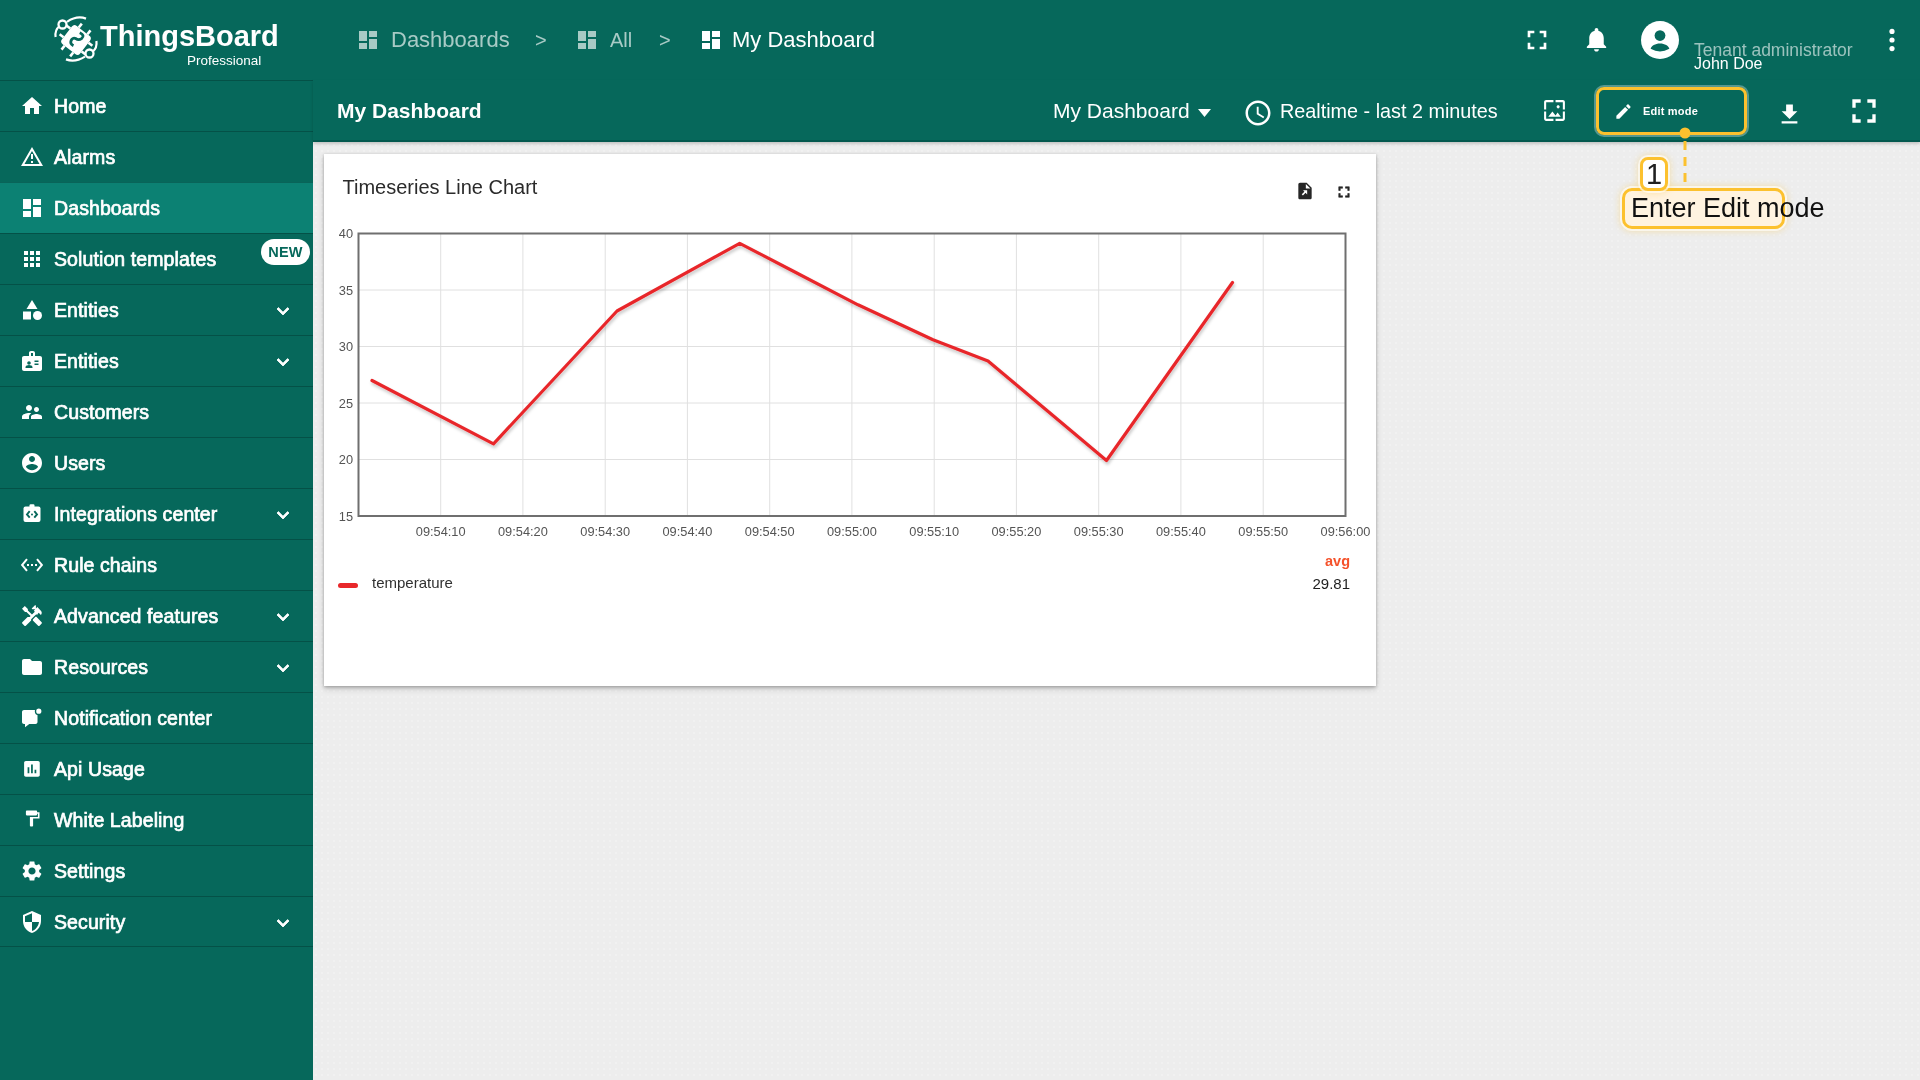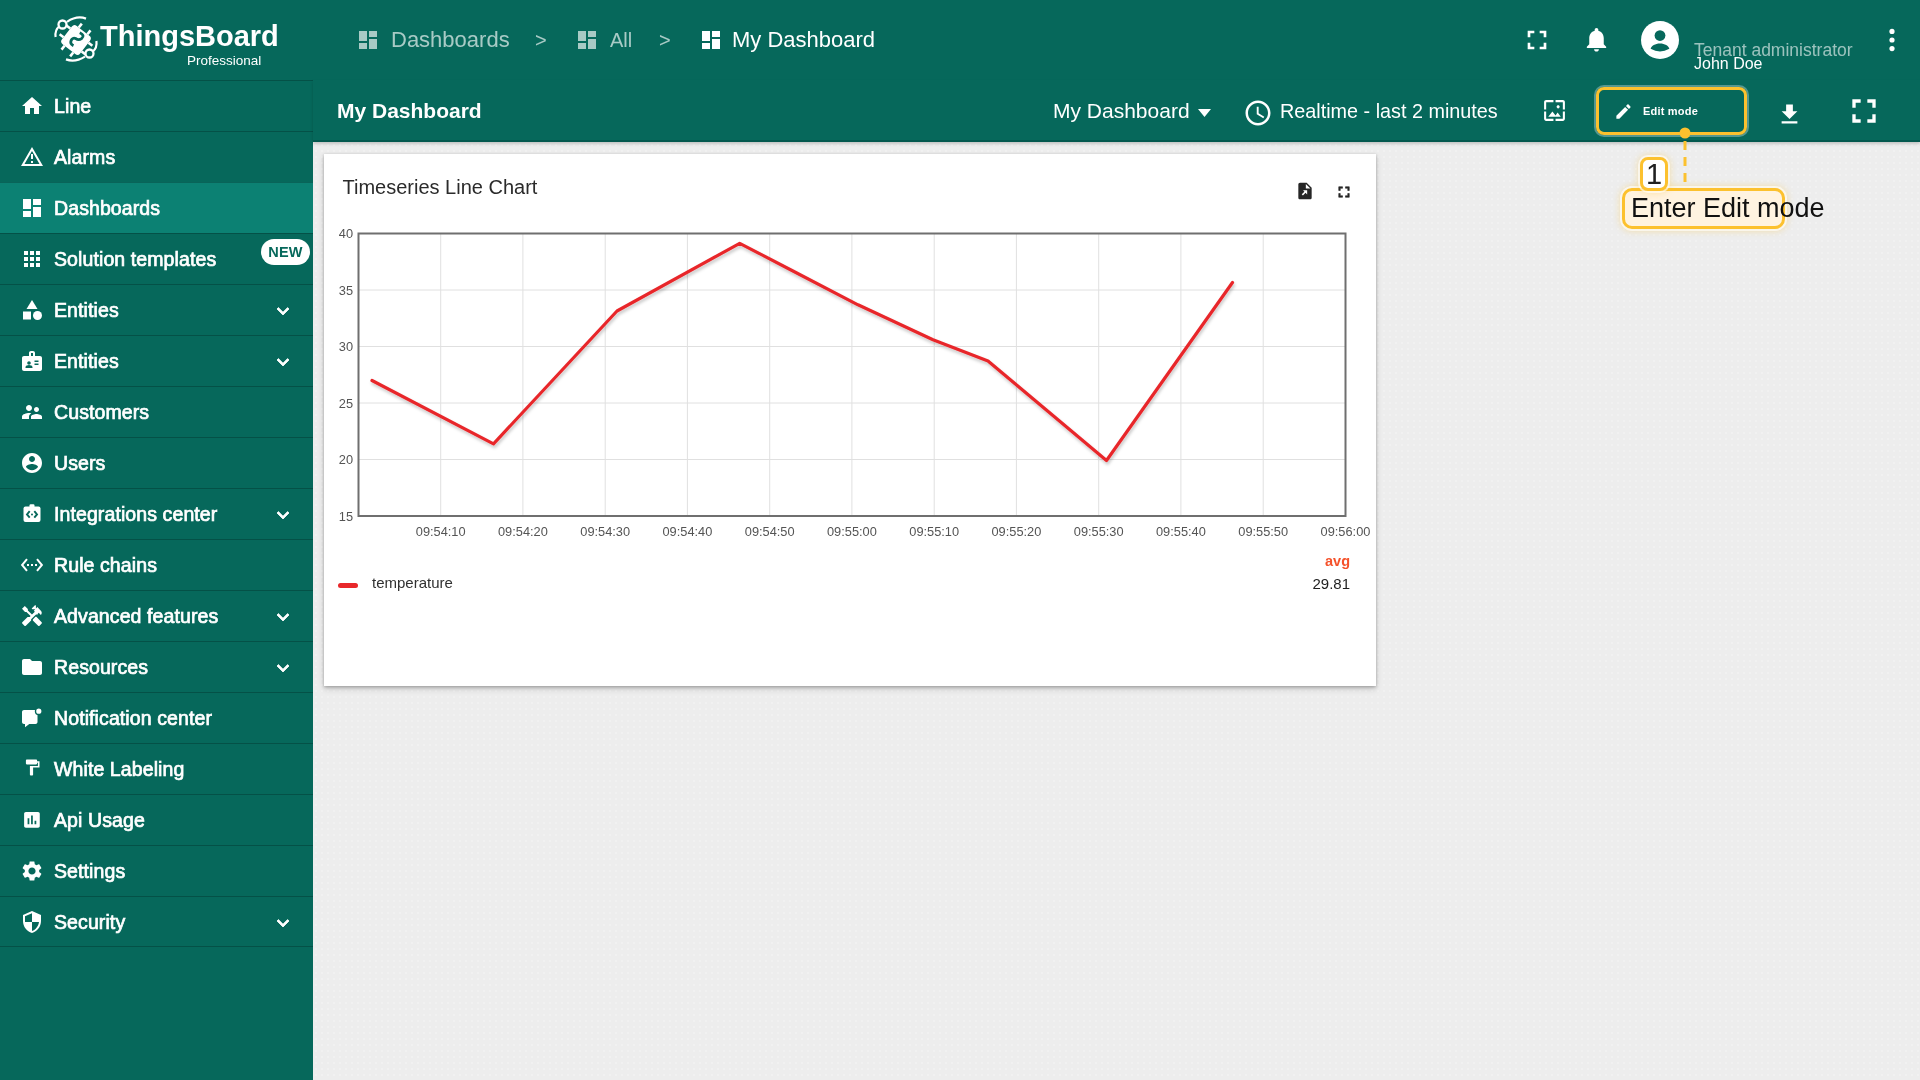--- a/index.html
+++ b/index.html
@@ -52,21 +52,21 @@
     <path d="M43.4,27 Q 44.4,34 39.4,38" stroke-width="2.2" fill="none"></path>
   </svg>
   <div class="abs wt" style="left:100px;top:20px;font-size:29px;font-weight:bold;">ThingsBoard</div>
   <div class="abs wt" style="left:187px;top:53px;font-size:13.5px;">Professional</div>
 
   <div class="menu">
     <div class="mi">
         <svg class="ic" width="24" height="24" viewBox="0 0 24 24" fill="#fff">
           <path d="M10 20v-6h4v6h5v-8h3L12 3 2 12h3v8z"></path>
         </svg>
-        <span class="lbl">Line</span>
+        <span class="lbl">Home</span>
       </div>
     <div class="mi">
         <svg class="ic" width="24" height="24" viewBox="0 0 24 24" fill="#fff">
           <path d="M12 5.99L19.53 19H4.47L12 5.99M12 2L1 21h22L12 2zm1 14h-2v2h2v-2zm0-7h-2v5h2v-5z"></path>
         </svg>
         <span class="lbl">Alarms</span>
       </div>
     <div class="mi sel">
         <svg class="ic" width="24" height="24" viewBox="0 0 24 24" fill="#fff">
           <path d="M3 3h8v10H3zM3 15h8v6H3zM13 3h8v6h-8zM13 11h8v10h-8z"></path>
@@ -153,29 +153,29 @@
       </div>
     <div class="mi">
         <svg class="ic" width="24" height="24" viewBox="0 0 24 24" fill="#fff">
           <path d="M15.5 4H4c-1.1 0-2 .9-2 2v10c0 1.1.9 2 2 2h1v3.2l4.3-3.2h6.2c1.1 0 2-.9 2-2V6c0-1.1-.9-2-2-2z"></path>
           <circle cx="18.8" cy="5.2" r="3.3" stroke="#06685b" stroke-width="1.4"></circle>
         </svg>
         <span class="lbl">Notification center</span>
       </div>
     <div class="mi">
         <svg class="ic" width="24" height="24" viewBox="0 0 24 24" fill="#fff">
+          <path d="M19 3H5c-1.1 0-2 .9-2 2v14c0 1.1.9 2 2 2h14c1.1 0 2-.9 2-2V5c0-1.1-.9-2-2-2zM9 17H7v-7h2v7zm4 0h-2V7h2v10zm4 0h-2v-4h2v4z" transform="translate(1.5,1.5) scale(0.87)"></path>
+        </svg>
+        <span class="lbl">Api Usage</span>
+      </div>
+    <div class="mi">
+        <svg class="ic" width="24" height="24" viewBox="0 0 24 24" fill="#fff">
           <path d="M18 4V3c0-.55-.45-1-1-1H5c-.55 0-1 .45-1 1v4c0 .55.45 1 1 1h12c.55 0 1-.45 1-1V6h1v4H9v11c0 .55.45 1 1 1h2c.55 0 1-.45 1-1v-9h8V4h-3z" transform="translate(2.7,1) scale(0.8)"></path>
         </svg>
         <span class="lbl">White Labeling</span>
-      </div>
-    <div class="mi">
-        <svg class="ic" width="24" height="24" viewBox="0 0 24 24" fill="#fff">
-          <path d="M19 3H5c-1.1 0-2 .9-2 2v14c0 1.1.9 2 2 2h14c1.1 0 2-.9 2-2V5c0-1.1-.9-2-2-2zM9 17H7v-7h2v7zm4 0h-2V7h2v10zm4 0h-2v-4h2v4z" transform="translate(1.5,1.5) scale(0.87)"></path>
-        </svg>
-        <span class="lbl">Api Usage</span>
       </div>
     <div class="mi">
         <svg class="ic" width="24" height="24" viewBox="0 0 24 24" fill="#fff">
           <path d="M19.14 12.94c.04-.3.06-.61.06-.94 0-.32-.02-.64-.07-.94l2.03-1.58c.18-.14.23-.41.12-.61l-1.92-3.32c-.12-.22-.37-.29-.59-.22l-2.39.96c-.5-.38-1.03-.7-1.62-.94l-.36-2.54c-.04-.24-.24-.41-.48-.41h-3.84c-.24 0-.43.17-.47.41l-.36 2.54c-.59.24-1.13.57-1.62.94l-2.39-.96c-.22-.08-.47 0-.59.22L2.74 8.87c-.12.21-.08.47.12.61l2.03 1.58c-.05.3-.09.63-.09.94s.02.64.07.94l-2.03 1.58c-.18.14-.23.41-.12.61l1.92 3.32c.12.22.37.29.59.22l2.39-.96c.5.38 1.03.7 1.62.94l.36 2.54c.05.24.24.41.48.41h3.84c.24 0 .44-.17.47-.41l.36-2.54c.59-.24 1.13-.56 1.62-.94l2.39.96c.22.08.47 0 .59-.22l1.92-3.32c.12-.22.07-.47-.12-.61l-2.01-1.58zM12 15.6c-1.98 0-3.6-1.62-3.6-3.6s1.62-3.6 3.6-3.6 3.6 1.62 3.6 3.6-1.62 3.6-3.6 3.6z"></path>
         </svg>
         <span class="lbl">Settings</span>
       </div>
     <div class="mi last">
         <svg class="ic" width="24" height="24" viewBox="0 0 24 24" fill="#fff">
           <path d="M12 1L3 5v6c0 5.55 3.84 10.74 9 12 5.16-1.26 9-6.45 9-12V5l-9-4zm0 10.99h7c-.53 4.12-3.28 7.79-7 8.94V12H5V6.3l7-3.11v8.8z"></path>

